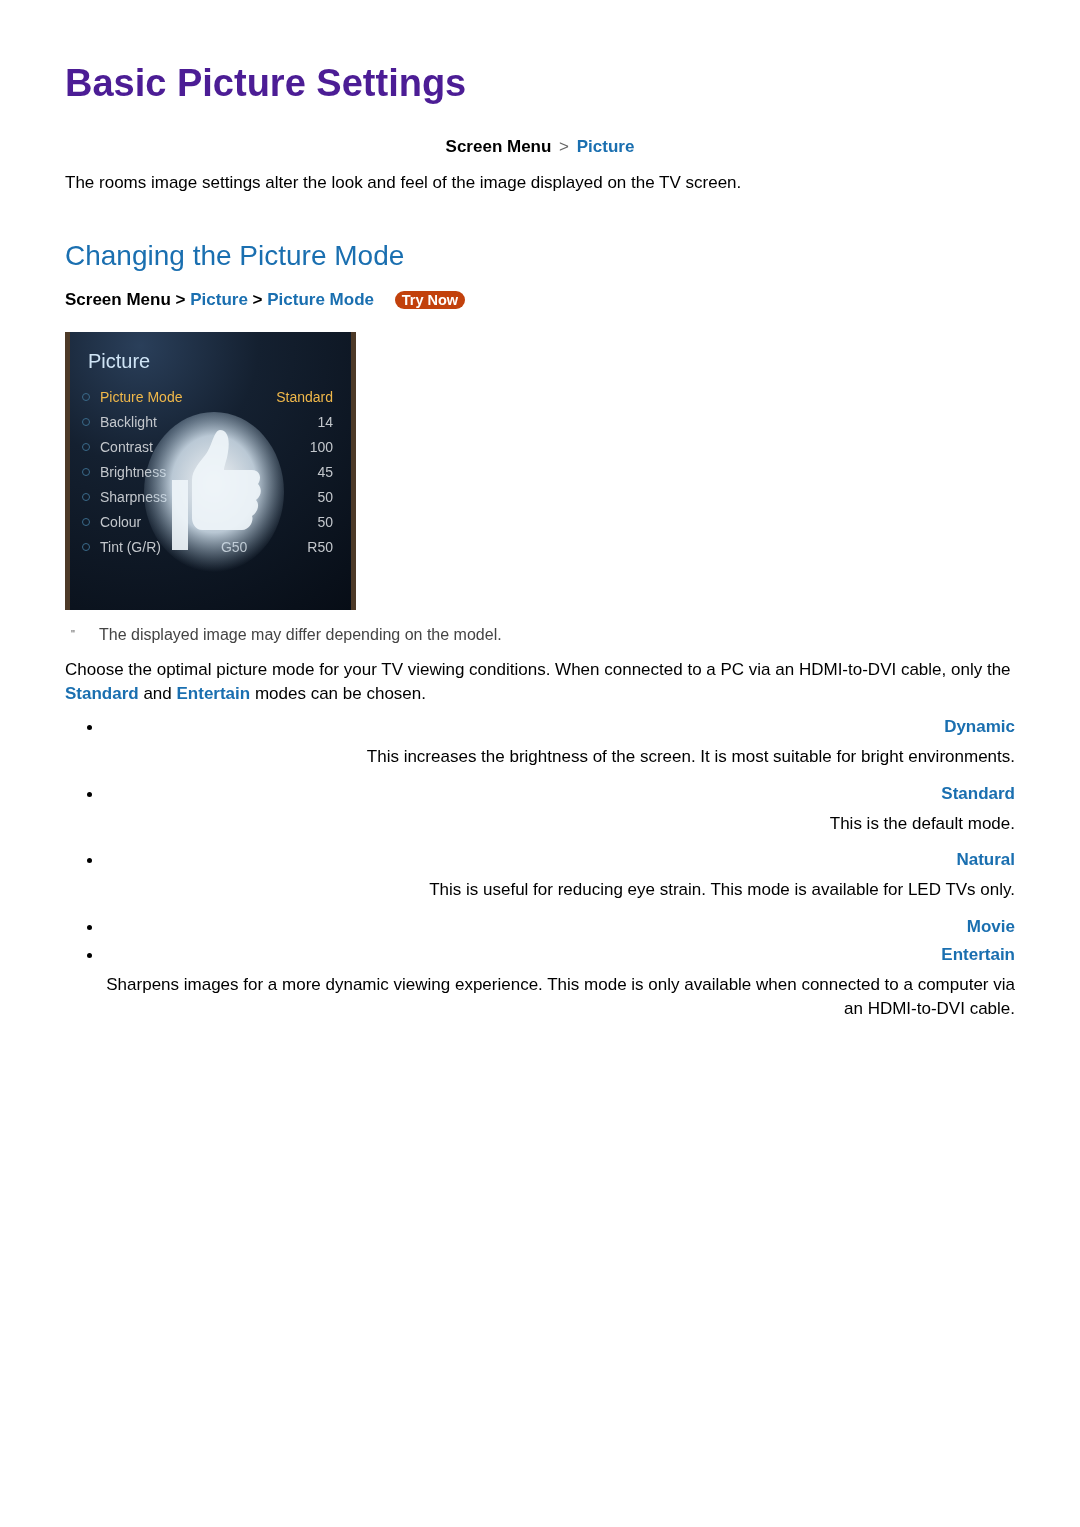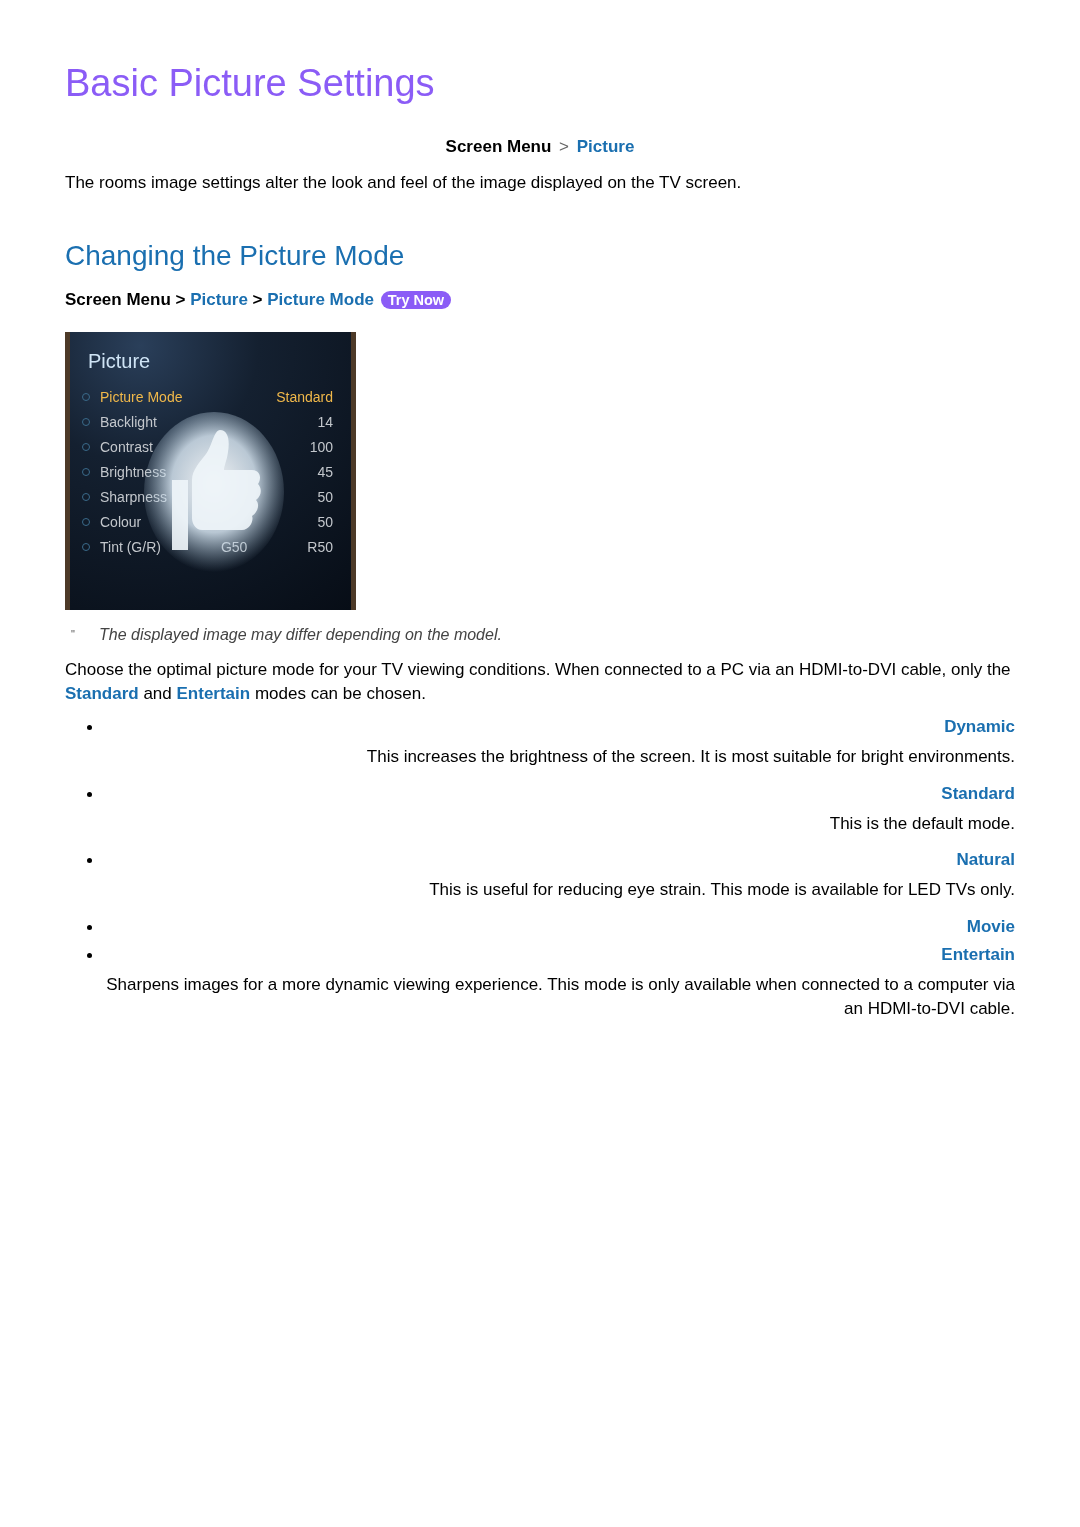--- a/index.html
+++ b/index.html
@@ -5,23 +5,23 @@
   * { box-sizing: border-box; }
   body {
     margin: 0;
     padding: 62px 65px 100px 65px;
     font-family: Arial, Helvetica, sans-serif;
     color: #000;
     background: #fff;
     width: 1080px;
   }
   h1.page-title {
-    color: #8b5cf6;
+    color: #4c1d95;
     font-size: 38px;
-    font-weight: 400;
+    font-weight: 700;
     margin: 0 0 32px 0;
   }
   .breadcrumb-1 {
     font-size: 17px;
     font-weight: bold;
     margin: 0 0 14px 0;
     text-align: center;
   }
   .breadcrumb-1 .sep {
     font-weight: normal;
@@ -36,27 +36,27 @@
     font-weight: 400;
     margin: 0 0 18px 0;
   }
   .breadcrumb-2 {
     font-size: 17px;
     font-weight: bold;
     margin: 0 0 22px 0;
   }
   .try-now {
     display: inline-block;
-    background: #8b5cf6;
+    background: #c2410c;
     color: #fff;
     font-size: 14.5px;
     font-weight: bold;
     padding: 1px 7px 1px 7px;
     border-radius: 9px;
-    margin-left: 2px;
+    margin-left: 16px;
     vertical-align: baseline;
   }
 
   
   .tv-panel {
     width: 291px;
     height: 278px;
     position: relative;
     background: radial-gradient(circle at 25% 5%, #2a3f5a 0%, #142030 35%, #070d16 100%);
     border-left: 5px solid #4d3a28;
@@ -104,21 +104,20 @@
   .note-mark {
     flex: 0 0 34px;
     font-size: 11px;
     padding-left: 6px;
     padding-top: 2px;
     color: #555;
   }
   .note-text {
     font-size: 16px;
     color: #444;
-    font-style: italic;
   }
 
   .body-para { font-size: 17px; line-height: 1.45; margin: 0 0 10px 0; }
   .inline-link { color: #1a6fb0; font-weight: bold; }
 
   ul.mode-list {
     list-style: disc;
     padding-left: 38px;
     margin: 8px 0 0 0;
     text-align: right;

